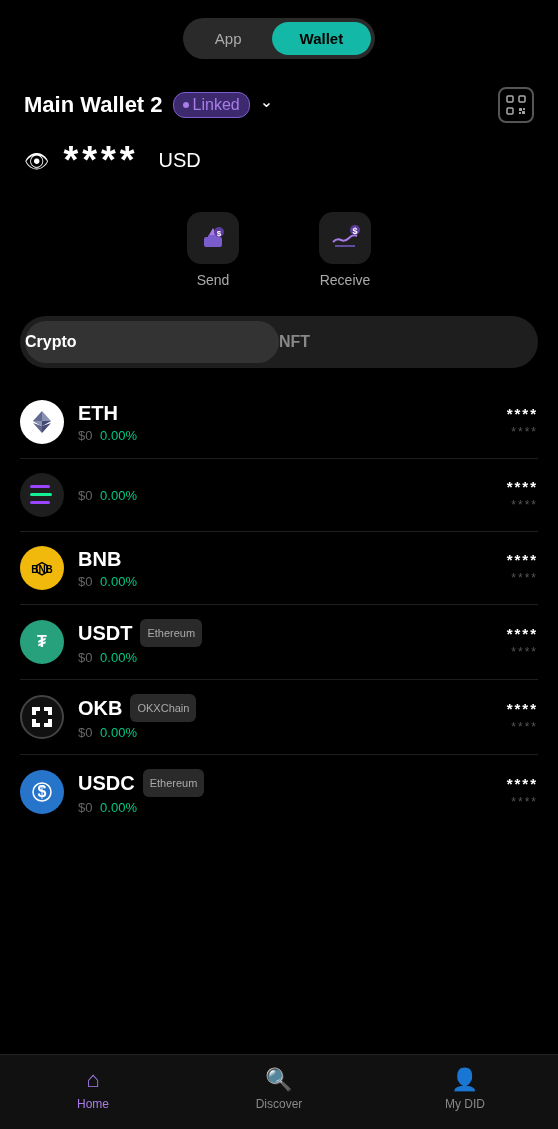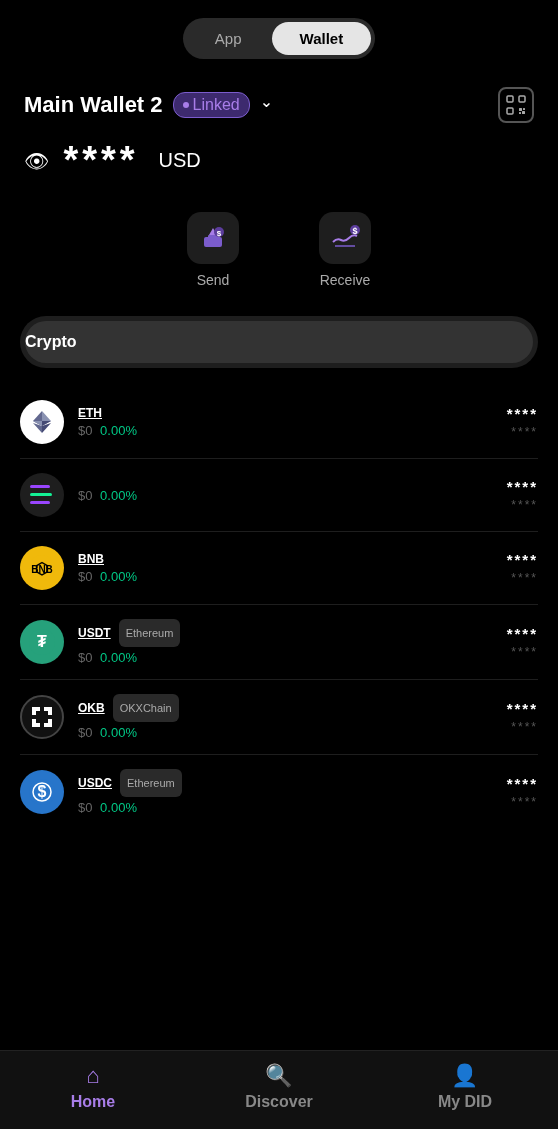--- a/index.html
+++ b/index.html
@@ -28,21 +28,21 @@
     }
     .tab-pill-item {
       padding: 8px 28px;
       border-radius: 20px;
       font-size: 15px;
       font-weight: 500;
       color: #aaa;
       cursor: pointer;
     }
     .tab-pill-item.active {
-      background: #e5e5e5;
+      background: #14b8a6;
       color: #000;
       font-weight: 700;
     }
 
     
     .wallet-header {
       padding: 18px 24px 10px;
       display: flex;
       justify-content: space-between;
       align-items: center;
@@ -195,24 +195,23 @@
     .token-info {
       flex: 1;
     }
     .token-name-row {
       display: flex;
       align-items: center;
       gap: 8px;
       margin-bottom: 3px;
     }
     .token-symbol {
-      font-size: 12px;
+      font-size: 20px;
       font-weight: 700;
       color: #fff;
-      text-decoration: underline;
     }
     .token-chain-badge {
       background: #2a2a2a;
       border-radius: 6px;
       padding: 8px 7px;
       font-size: 11px;
       color: #aaa;
     }
     .token-price-row {
       font-size: 13px;
@@ -254,23 +253,22 @@
       flex-direction: column;
       align-items: center;
       gap: 4px;
       cursor: pointer;
       min-width: 80px;
     }
     .nav-icon {
       font-size: 22px;
     }
     .nav-label {
-      font-size: 16px;
+      font-size: 12px;
       color: #888;
-      font-weight: bold;
     }
     .nav-label.active {
       color: #a87de8;
     }
     .nav-item.active .nav-icon {
       color: #a87de8;
     }
 
     
     .eth-icon {
@@ -368,20 +366,21 @@
           <text x="26" y="10" text-anchor="middle" font-size="9" fill="#fff" font-weight="bold">$</text>
           <path d="M6 22 L26 22" stroke="#7b5ccc" stroke-width="1.5"></path>
         </svg>
       </div>
       <span class="action-label">Receive</span>
     </div>
   </div>
 
   <div class="toggle-row">
     <div class="toggle-item active">Crypto</div>
+    <div class="toggle-item">NFT</div>
   </div>
 
   <div class="token-list">
 
     <div class="token-row">
       <div class="token-icon eth-icon">
         <svg width="28" height="28" viewBox="0 0 28 28">
           <polygon points="14,3 14,18 23,13" fill="#8A92B2"></polygon>
           <polygon points="14,3 14,18 5,13" fill="#62688F"></polygon>
           <polygon points="14,18 14,25 23,15" fill="#454A75"></polygon>

